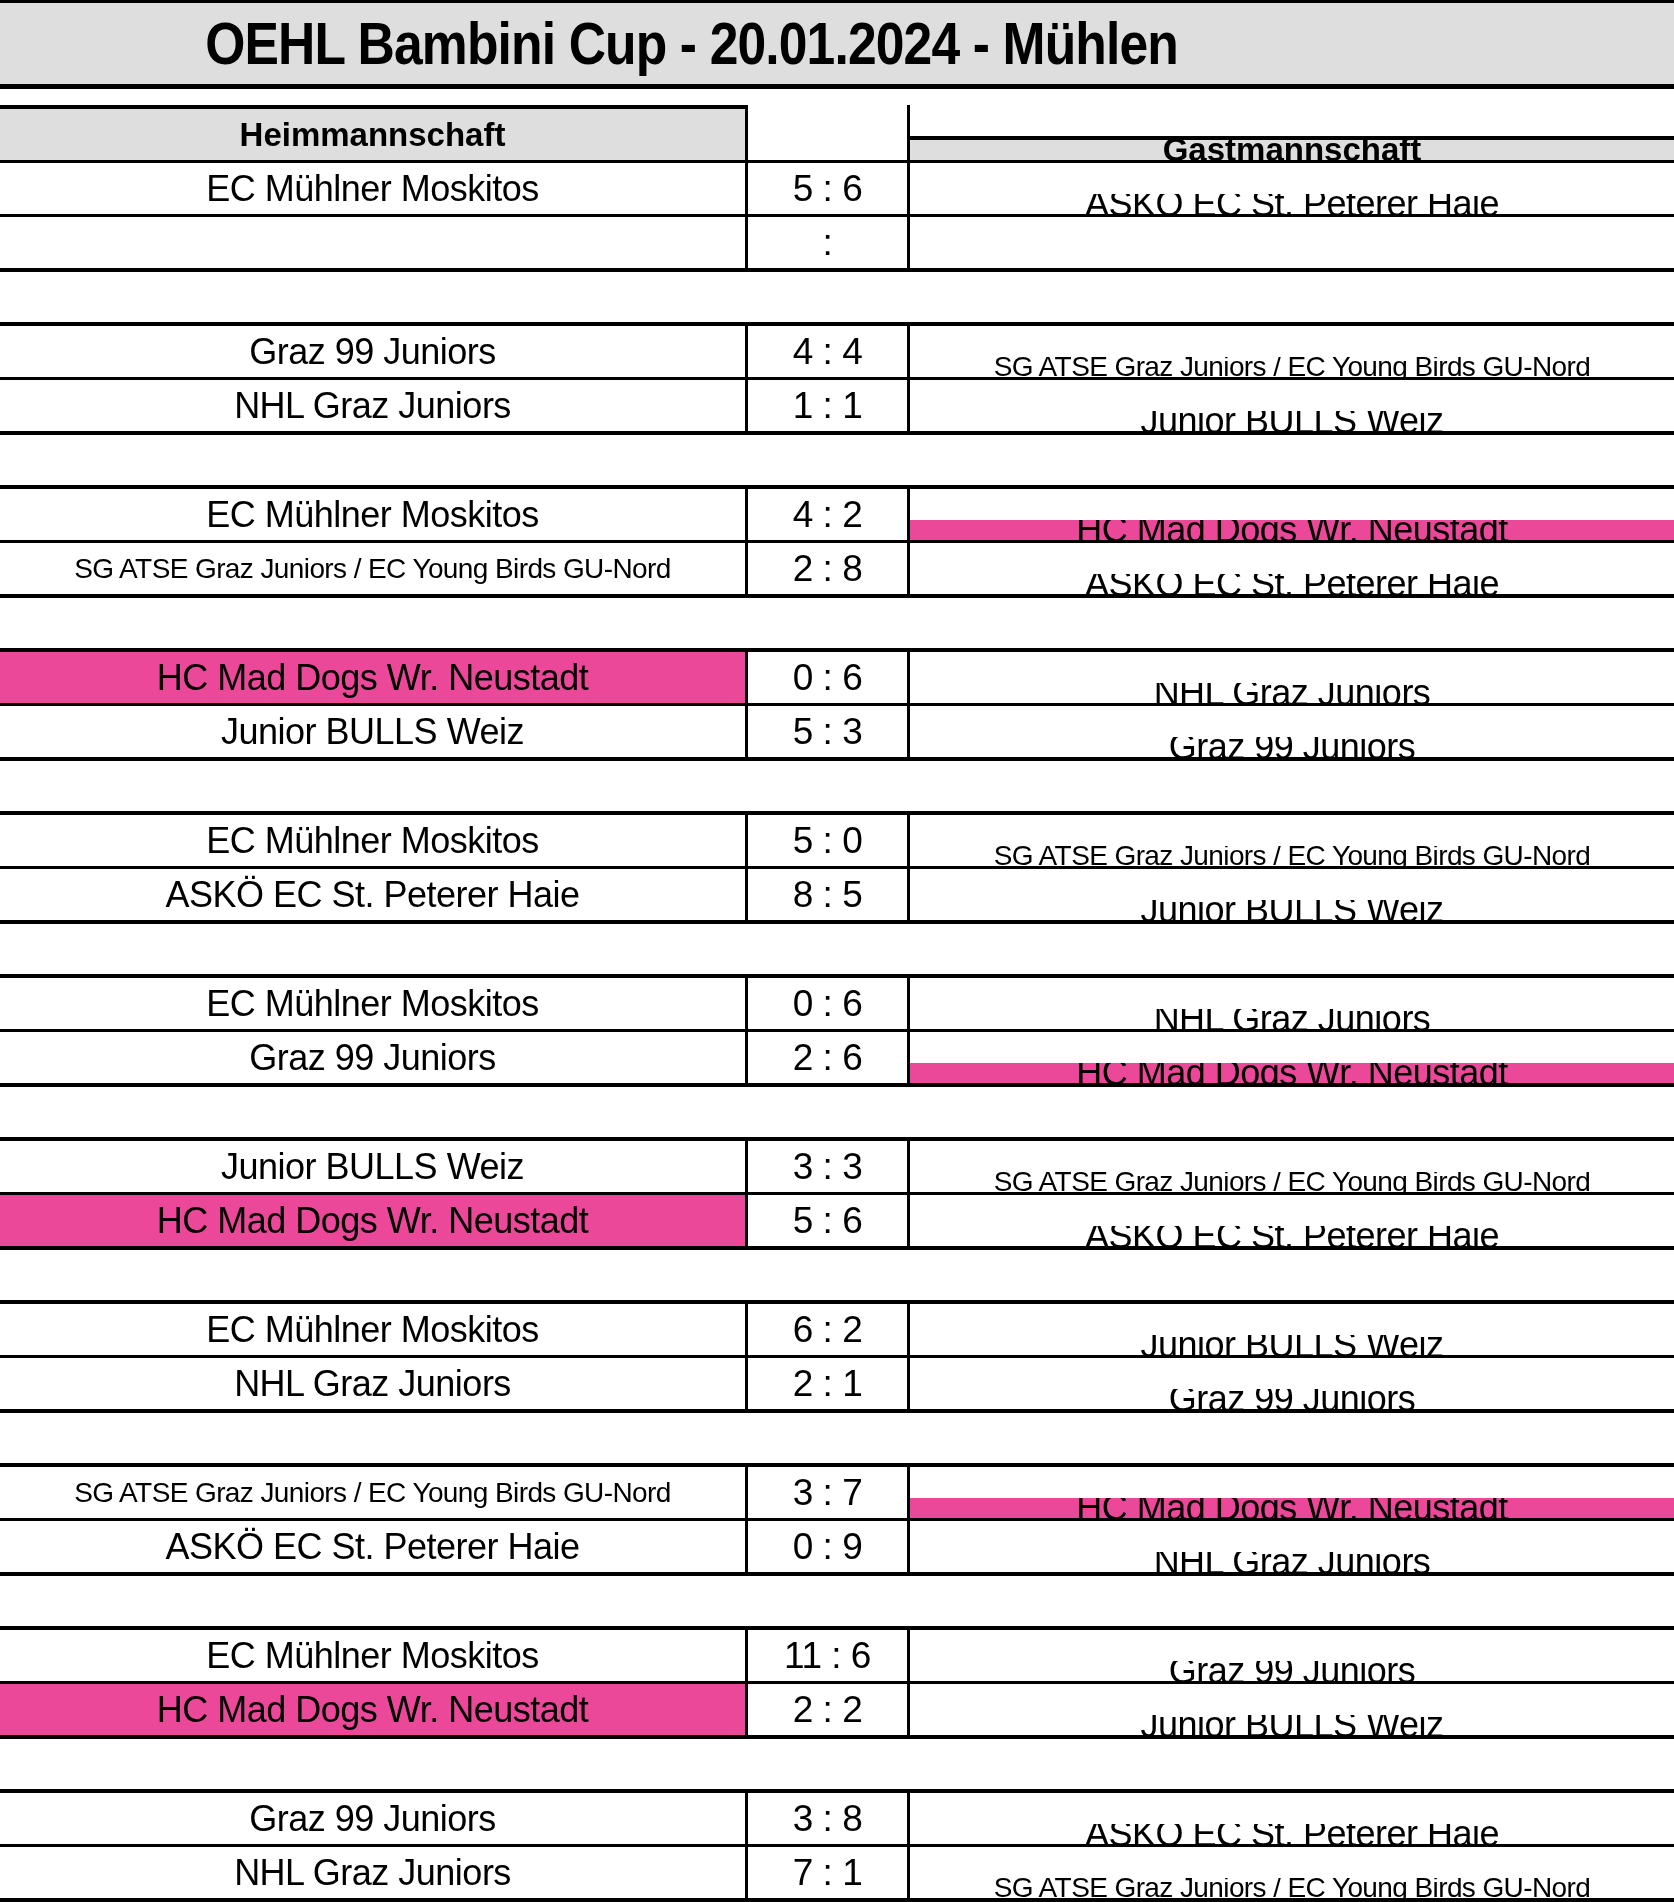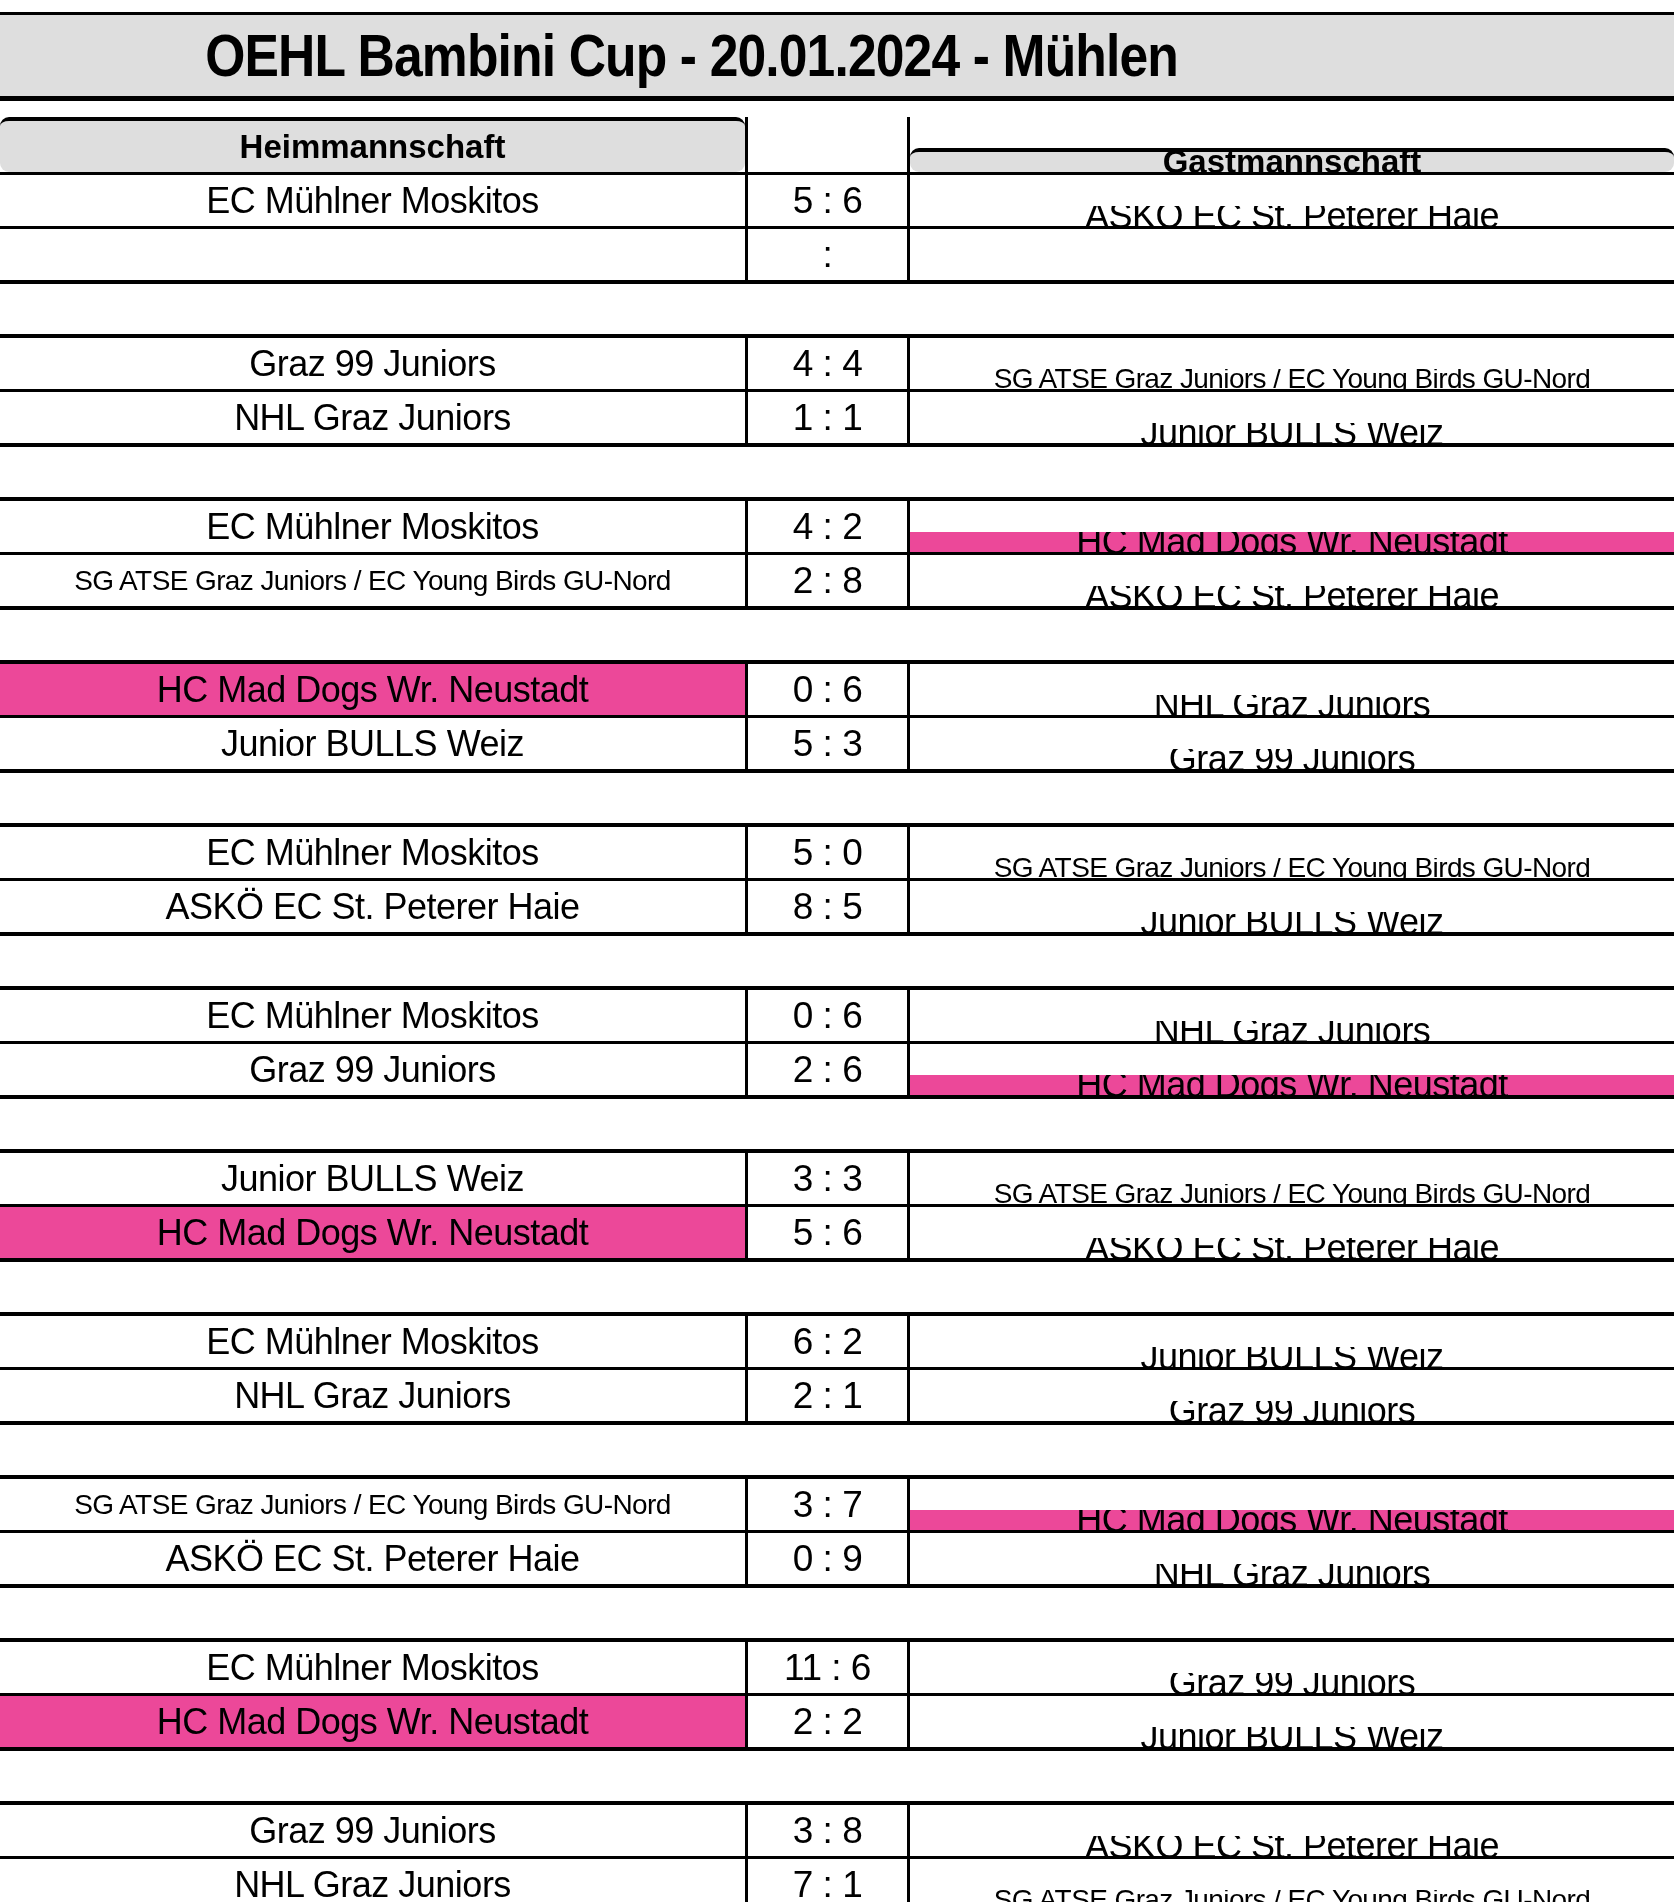--- a/index.html
+++ b/index.html
@@ -19,21 +19,20 @@
     box-sizing: border-box;
     height: 89px;
     background: #dedede;
     border-top: 3px solid #000;
     border-bottom: 5px solid #000;
     margin-bottom: 16px;
     display: flex;
     align-items: center;
     justify-content: center;
     padding-right: 290px; 
-    margin-top: 12px;
   }
   .title-text {
     font-size: 60px;
     font-weight: bold;
     white-space: nowrap;
     letter-spacing: -1px;
     transform: scaleX(0.86);
     transform-origin: center;
   }
 
@@ -69,21 +68,20 @@
   .cell.guest { flex: 1; margin-top: 31px; }
   .cell.small-text { font-size: 28px; letter-spacing: -0.6px; }
   .cell.hl { background: #ec4899; }
 
   
   .header-row { height: 55px; }
   .header-row .cell { font-weight: bold; font-size: 33px; letter-spacing: 0; }
   .header-row .head-bg {
     background: #dedede;
     border-top: 4px solid #000;
-    border-radius: 9px;
   }
   .header-row .cell.score { background: #ffffff; }
 
   
   .gap { height: 50px; background: #ffffff; }
 </style>
 </head>
 <body>
 
 <div class="page">

